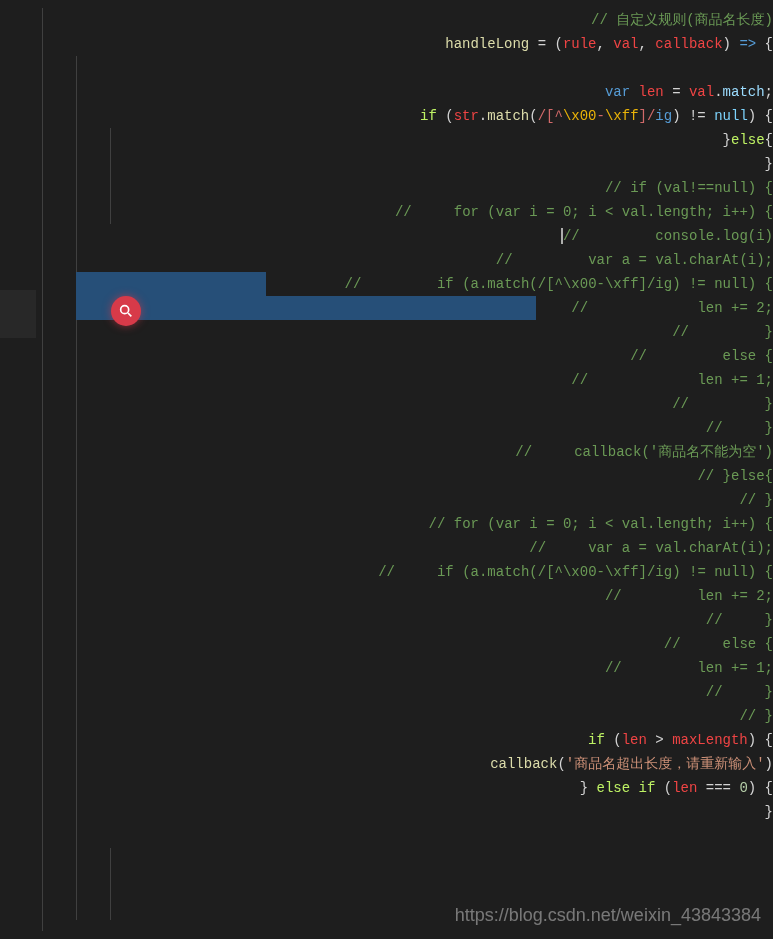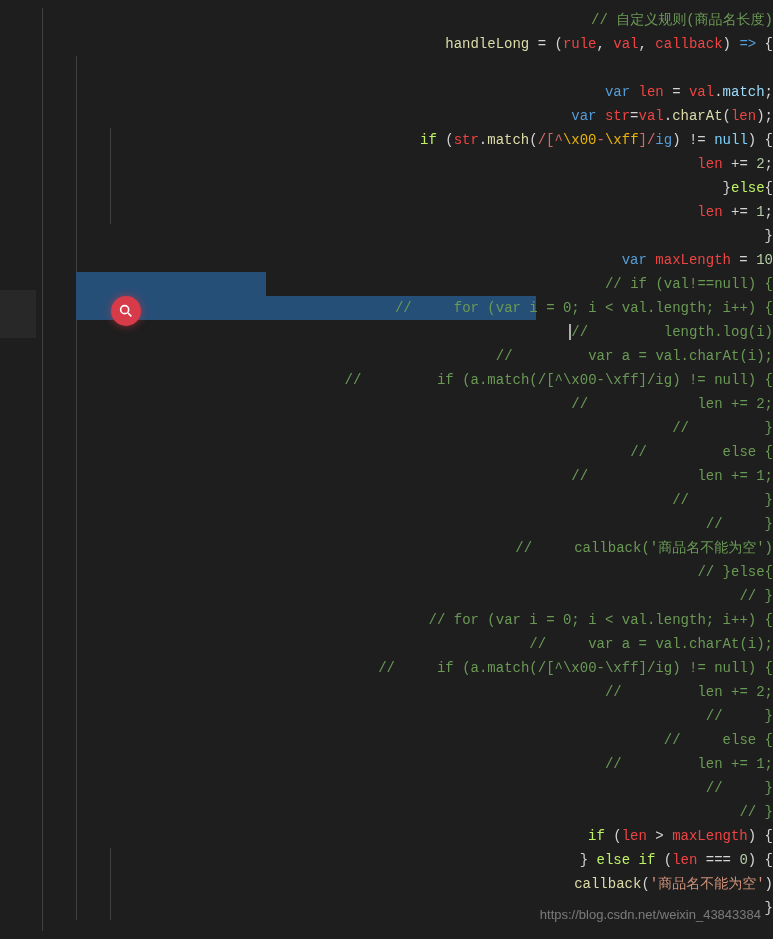--- a/index.html
+++ b/index.html
@@ -68,21 +68,21 @@
     }
     .cursor-line {
       border-left: 2px solid #aeafad;
     }
     .watermark {
       position: absolute;
       right: 12px;
       bottom: 12px;
       color: rgba(255,255,255,0.4);
       font-family: Arial, sans-serif;
-      font-size: 13px;
+      font-size: 18px;
     }
     .ig1 { position: absolute; left: 42px; top: 8px; width: 1px; bottom: 8px; background: #404040; }
     .ig2 { position: absolute; left: 76px; top: 56px; width: 1px; height: 864px; background: #404040; }
     .ig3 { position: absolute; left: 110px; top: 128px; width: 1px; height: 96px; background: #404040; }
     .ig4 { position: absolute; left: 110px; top: 848px; width: 1px; height: 72px; background: #404040; }
     .sel-bg {
       position: absolute;
       background: #264f78;
       z-index: 0;
     }
@@ -110,37 +110,33 @@
 <div class="editor">
 
 <div class="line"><span class="comment">// 自定义规则(商品名长度)</span></div>
 
 <div class="line"><span class="function-name">handleLong</span><span class="operator"> = </span><span class="paren">(</span><span class="variable">rule</span><span class="punct">, </span><span class="variable">val</span><span class="punct">, </span><span class="variable">callback</span><span class="paren">)</span><span class="operator"> </span><span class="arrow">=&gt;</span><span class="operator"> </span><span class="brace">{</span></div>
 
 <div class="line">&nbsp;</div>
 
 <div class="line">    <span class="keyword-var">var</span> <span class="variable">len</span><span class="operator"> = </span><span class="variable">val</span><span class="punct">.</span><span class="property">match</span><span class="semicolon">;</span></div>
 
-<div class="line">    <span class="keyword-var">var</span> <span class="variable">str</span><span class="operator">=</span><span class="variable">val</span><span class="punct">.</span><span class="method">charAt</span><span class="paren">(</span><span class="variable">len</span><span class="paren">)</span><span class="semicolon">;</span></div>
 
 <div class="line">    <span class="keyword">if</span> <span class="paren">(</span><span class="variable">str</span><span class="punct">.</span><span class="method">match</span><span class="paren">(</span><span class="regex-body">/[^</span><span class="regex-escape">\x00</span><span class="regex-body">-</span><span class="regex-escape">\xff</span><span class="regex-body">]/</span><span class="regex-flags">ig</span><span class="paren">)</span><span class="operator"> != </span><span class="null-kw">null</span><span class="paren">)</span> <span class="brace">{</span></div>
 
-<div class="line">        <span class="variable">len</span><span class="operator"> += </span><span class="number">2</span><span class="semicolon">;</span></div>
 
 <div class="line">    <span class="brace">}</span><span class="keyword">else</span><span class="brace">{</span></div>
 
-<div class="line">        <span class="variable">len</span><span class="operator"> += </span><span class="number">1</span><span class="semicolon">;</span></div>
 
 <div class="line">    <span class="brace">}</span></div>
 
-<div class="line">    <span class="keyword-var">var</span> <span class="variable">maxLength</span><span class="operator"> = </span><span class="number">10</span></div>
 
 <div class="line">    <span class="comment">// if (val!==null) {</span></div>
 <div class="line">    <span class="comment">//     for (var i = 0; i &lt; val.length; i++) {</span></div>
-<div class="line">    <span class="comment cursor-line">//         length.log(i)</span></div>
+<div class="line">    <span class="comment cursor-line">//         console.log(i)</span></div>
 <div class="line">    <span class="comment">//         var a = val.charAt(i);</span></div>
 <div class="line">    <span class="comment">//         if (a.match(/[^\x00-\xff]/ig) != null) {</span></div>
 <div class="line">    <span class="comment">//             len += 2;</span></div>
 <div class="line">    <span class="comment">//         }</span></div>
 <div class="line">    <span class="comment">//         else {</span></div>
 <div class="line">    <span class="comment">//             len += 1;</span></div>
 <div class="line">    <span class="comment">//         }</span></div>
 <div class="line">    <span class="comment">//     }</span></div>
 <div class="line">    <span class="comment">//     callback('商品名不能为空')</span></div>
 <div class="line">    <span class="comment">// }else{</span></div>
@@ -150,22 +146,22 @@
 <div class="line">    <span class="comment">//     if (a.match(/[^\x00-\xff]/ig) != null) {</span></div>
 <div class="line">    <span class="comment">//         len += 2;</span></div>
 <div class="line">    <span class="comment">//     }</span></div>
 <div class="line">    <span class="comment">//     else {</span></div>
 <div class="line">    <span class="comment">//         len += 1;</span></div>
 <div class="line">    <span class="comment">//     }</span></div>
 <div class="line">    <span class="comment">// }</span></div>
 
 <div class="line">    <span class="keyword">if</span> <span class="paren">(</span><span class="variable">len</span><span class="operator"> &gt; </span><span class="variable">maxLength</span><span class="paren">)</span> <span class="brace">{</span></div>
 
+<div class="line">        <span class="method">callback</span><span class="paren">(</span><span class="string">'商品名超出长度，请重新输入'</span><span class="paren">)</span></div>
 
 <div class="line">    <span class="brace">}</span> <span class="keyword">else</span> <span class="keyword">if</span> <span class="paren">(</span><span class="variable">len</span><span class="operator"> === </span><span class="number">0</span><span class="paren">)</span> <span class="brace">{</span></div>
 
-<div class="line">        <span class="method">callback</span><span class="paren">(</span><span class="string">'商品名不能为空'</span><span class="paren">)</span></div>
 
 <div class="line">    <span class="brace">}</span></div>
 
 </div>
 
 <div class="watermark">https://blog.csdn.net/weixin_43843384</div>
 
 </body></html>

